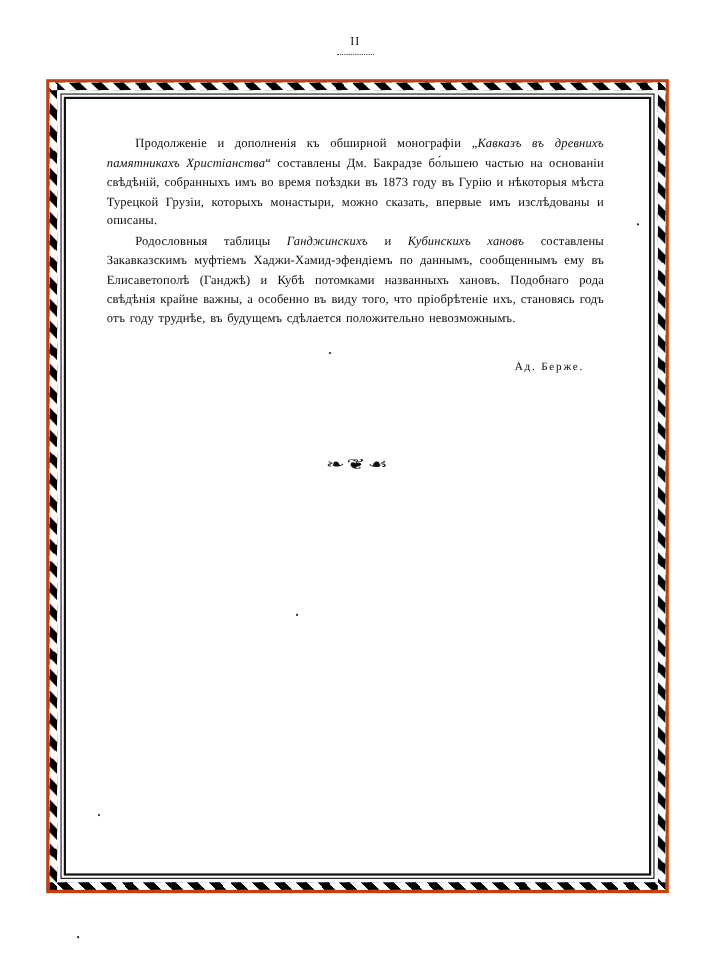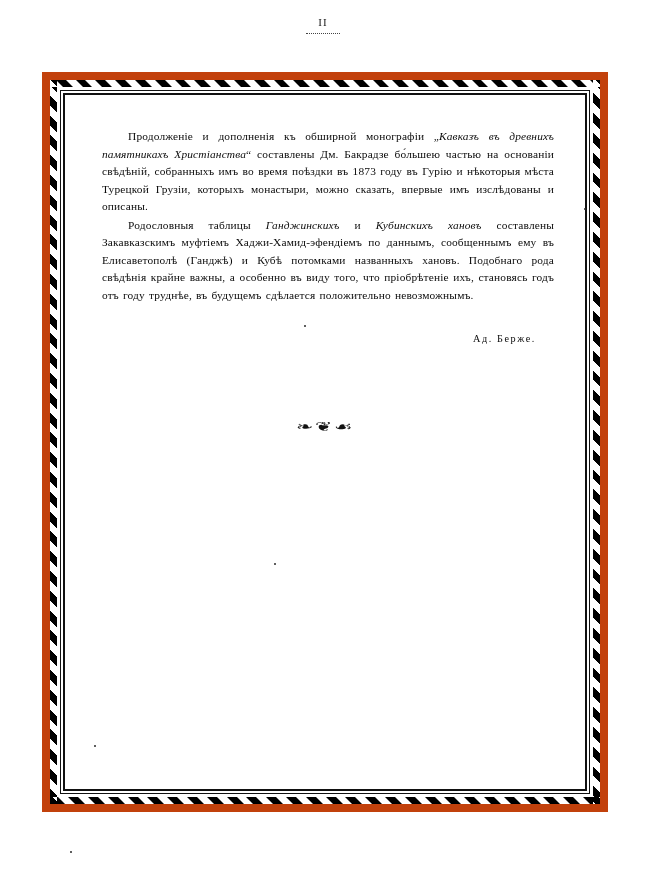--- a/index.html
+++ b/index.html
@@ -12,21 +12,21 @@
     height: 887px;
     font-family: "Liberation Serif", serif;
     color: #101010;
     position: relative;
     overflow: hidden;
   }
 
   
   .page-number-block {
     position: absolute;
-    top: 12px;
+    top: 28px;
     left: 0;
     width: 646px;
     text-align: center;
   }
   .page-number {
     font-family: "Liberation Serif", serif;
     font-size: 11px;
     letter-spacing: 1px;
     color: #1a1a1a;
     display: inline-block;
@@ -40,21 +40,21 @@
   }
 
   
   .frame-outer {
     position: absolute;
     left: 42px;
     top: 72px;
     width: 566px;
     height: 740px;
     box-sizing: border-box;
-    border: 8px solid #c2410c;
+    border: 3px solid #c2410c;
     background: #fff;
     padding: 3px;
   }
   .frame-band {
     position: absolute;
     left: 0; top: 0;
     width: 100%;
     height: 100%;
     box-sizing: border-box;
     border: 7px solid #000;

